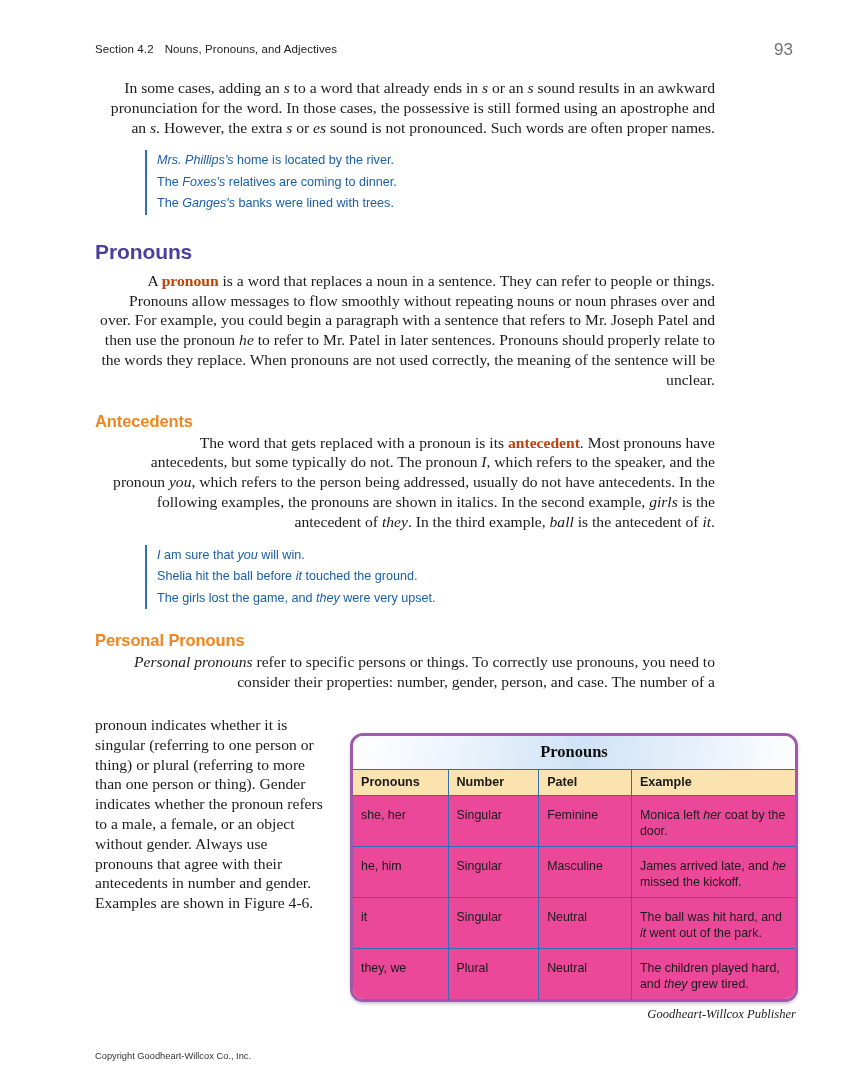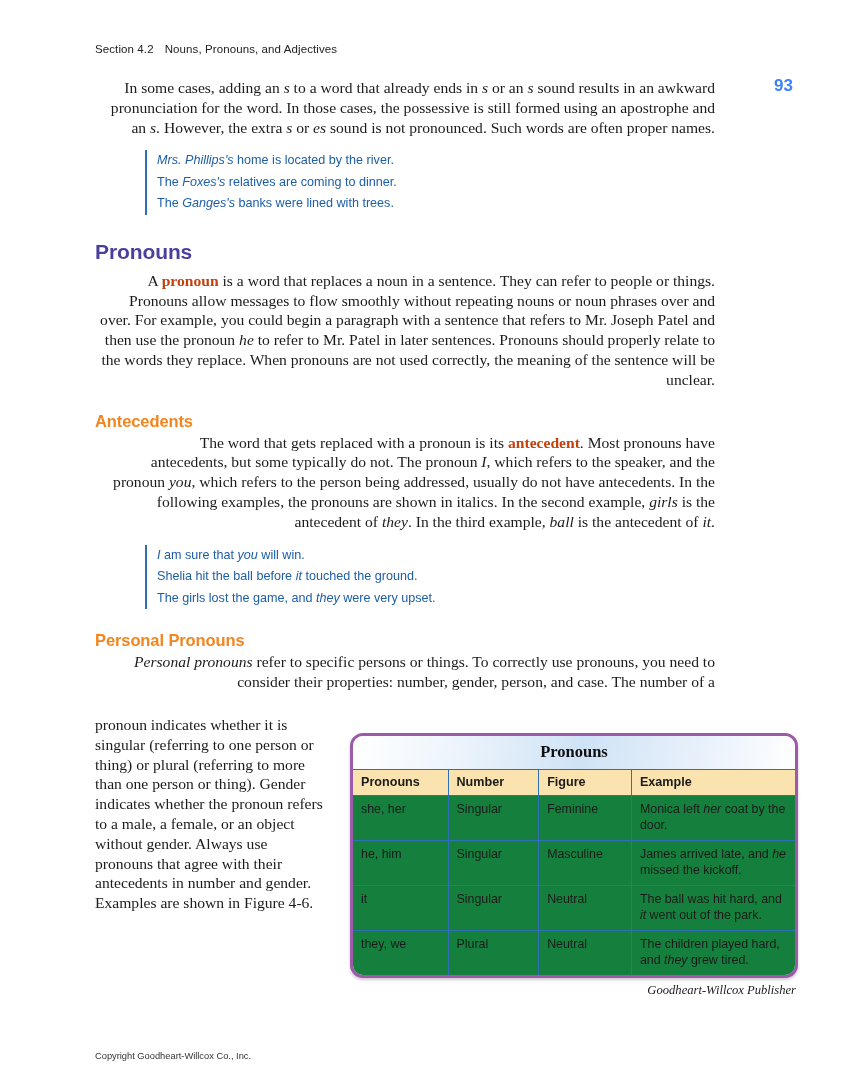--- a/index.html
+++ b/index.html
@@ -35,23 +35,22 @@
     letter-spacing: .1px;
   }
   .runhead .sec-num { margin-right: 11px; }
   .runhead .sec-title { }
   .page-num {
     position: absolute;
     right: 0;
     top: -3px;
     font-family: "Liberation Sans", sans-serif;
     font-size: 17px;
-    font-weight: bold;
-    color: #3b82f6;
-    margin-top: 36px;
+    font-weight: normal;
+    color: #737373;
   }
 
   
   .content {
     position: absolute;
     left: 95px;
     top: 78px;
     width: 620px;
   }
   p.body {
@@ -149,27 +148,27 @@
     font-size: 12.6px;
     font-weight: bold;
     color: #1a1a1a;
     text-align: left;
     padding: 5px 8px 6px 8px;
     border-right: 1.3px solid #2f6fb5;
     border-bottom: 1.3px solid #2f6fb5;
   }
   table.pron th:last-child { border-right: none; }
   table.pron td {
-    background: #15803d;
+    background: #ec4899;
     font-family: "Liberation Sans", sans-serif;
     font-size: 12.4px;
     line-height: 16px;
     color: #1a1a1a;
     vertical-align: top;
-    padding: 5px 8px 7px 8px;
+    padding: 11px 8px 7px 8px;
     border-right: 1.3px solid #2f6fb5;
     border-bottom: 1.3px solid #2f6fb5;
   }
   table.pron td:last-child { border-right: none; }
   table.pron tr:last-child td { border-bottom: none; }
   table.pron td .it { font-style: italic; }
 
   .credit {
     margin-top: 5px;
     text-align: right;
@@ -248,21 +247,21 @@
         <colgroup>
           <col style="width:21.5%">
           <col style="width:20.5%">
           <col style="width:21%">
           <col style="width:37%">
         </colgroup>
         <thead>
           <tr>
             <th>Pronouns</th>
             <th>Number</th>
-            <th>Figure</th>
+            <th>Patel</th>
             <th>Example</th>
           </tr>
         </thead>
         <tbody>
           <tr>
             <td>she, her</td>
             <td>Singular</td>
             <td>Feminine</td>
             <td><span>Monica left </span><span class="it">her</span><span> coat by the door.</span></td>
           </tr>

